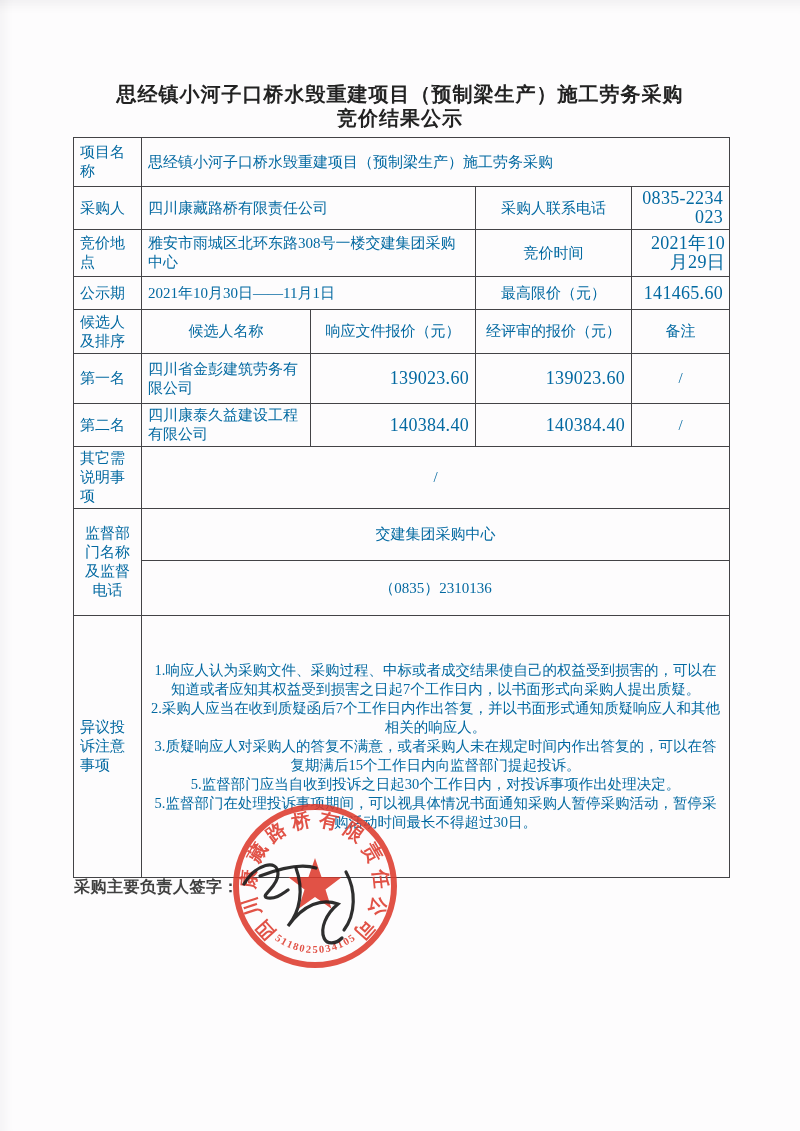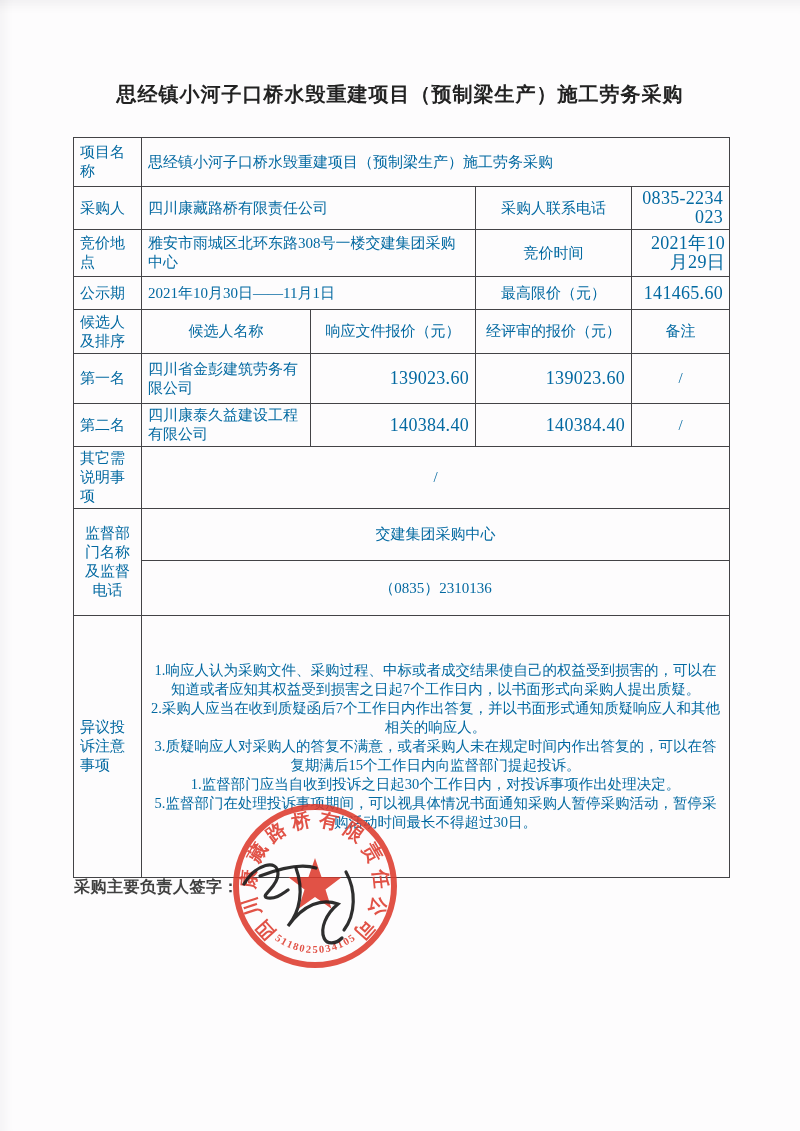--- a/index.html
+++ b/index.html
@@ -57,20 +57,21 @@
   }
   .signature path{fill:none;stroke:#1c1c1c;stroke-width:3.2;stroke-linecap:round;opacity:.92;}
 </style>
 </head>
 <body>
 
 <div class="page">
 
   <div class="title">
     <div>思经镇小河子口桥水毁重建项目（预制梁生产）施工劳务采购</div>
+    <div>竞价结果公示</div>
   </div>
 
   <table class="doc">
     <colgroup>
       <col style="width:68px">
         <col style="width:169px">
         <col style="width:165px">
         <col style="width:156px">
         <col style="width:98px">
     </colgroup>
@@ -128,21 +129,21 @@
       </tr>
       <tr style="height:55px">
         <td class="c" colspan="4">（0835）2310136</td>
       </tr>
       <tr style="height:262px">
         <td class="lbl">异议投诉注意事项</td>
         <td class="obj" colspan="4">
           <p class="objline">1.响应人认为采购文件、采购过程、中标或者成交结果使自己的权益受到损害的，可以在知道或者应知其权益受到损害之日起7个工作日内，以书面形式向采购人提出质疑。</p>
           <p class="objline">2.采购人应当在收到质疑函后7个工作日内作出答复，并以书面形式通知质疑响应人和其他相关的响应人。</p>
           <p class="objline">3.质疑响应人对采购人的答复不满意，或者采购人未在规定时间内作出答复的，可以在答复期满后15个工作日内向监督部门提起投诉。</p>
-          <p class="objline">1.监督部门应当自收到投诉之日起30个工作日内，对投诉事项作出处理决定。</p>
+          <p class="objline">5.监督部门应当自收到投诉之日起30个工作日内，对投诉事项作出处理决定。</p>
           <p class="objline">5.监督部门在处理投诉事项期间，可以视具体情况书面通知采购人暂停采购活动，暂停采购活动时间最长不得超过30日。</p>
         </td>
       </tr>
     </tbody>
   </table>
 
   <div class="signrow">采购主要负责人签字：</div>
 
   <svg class="stamp" id="stamp-svg" viewBox="-88 -88 176 176" style="color: rgb(221, 57, 44);">
     <circle class="ring" cx="0" cy="0" r="79"></circle>

